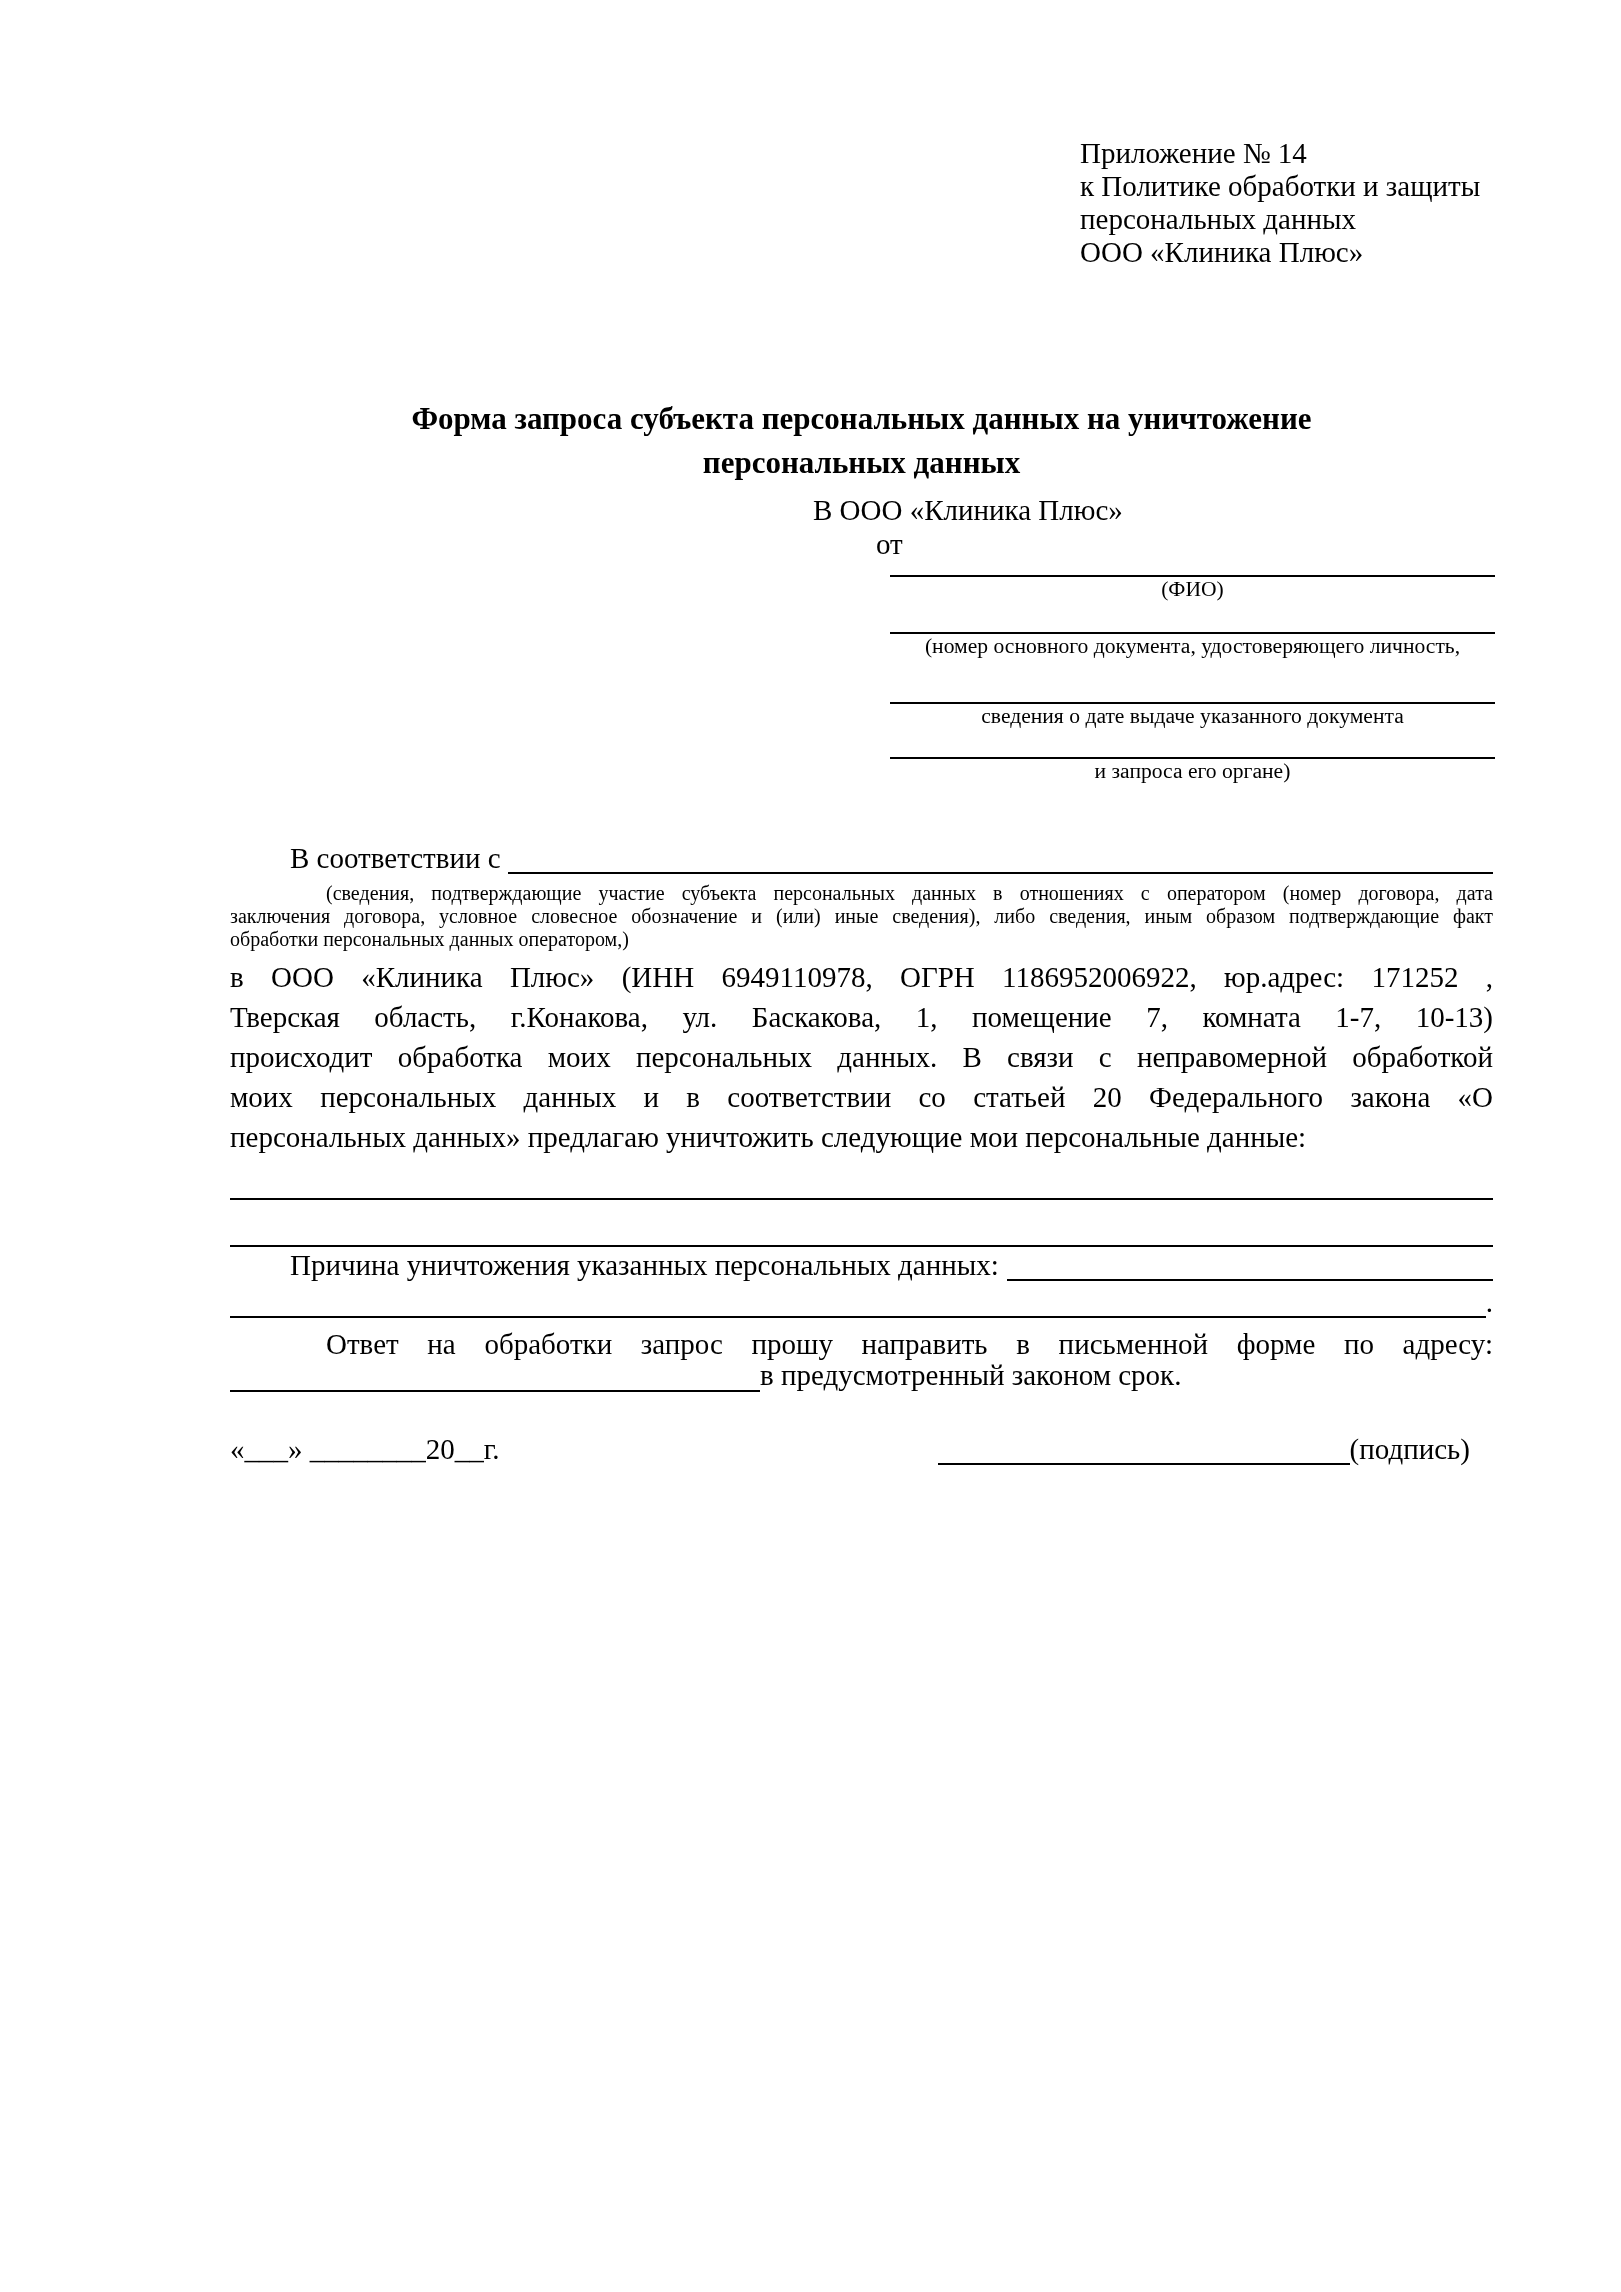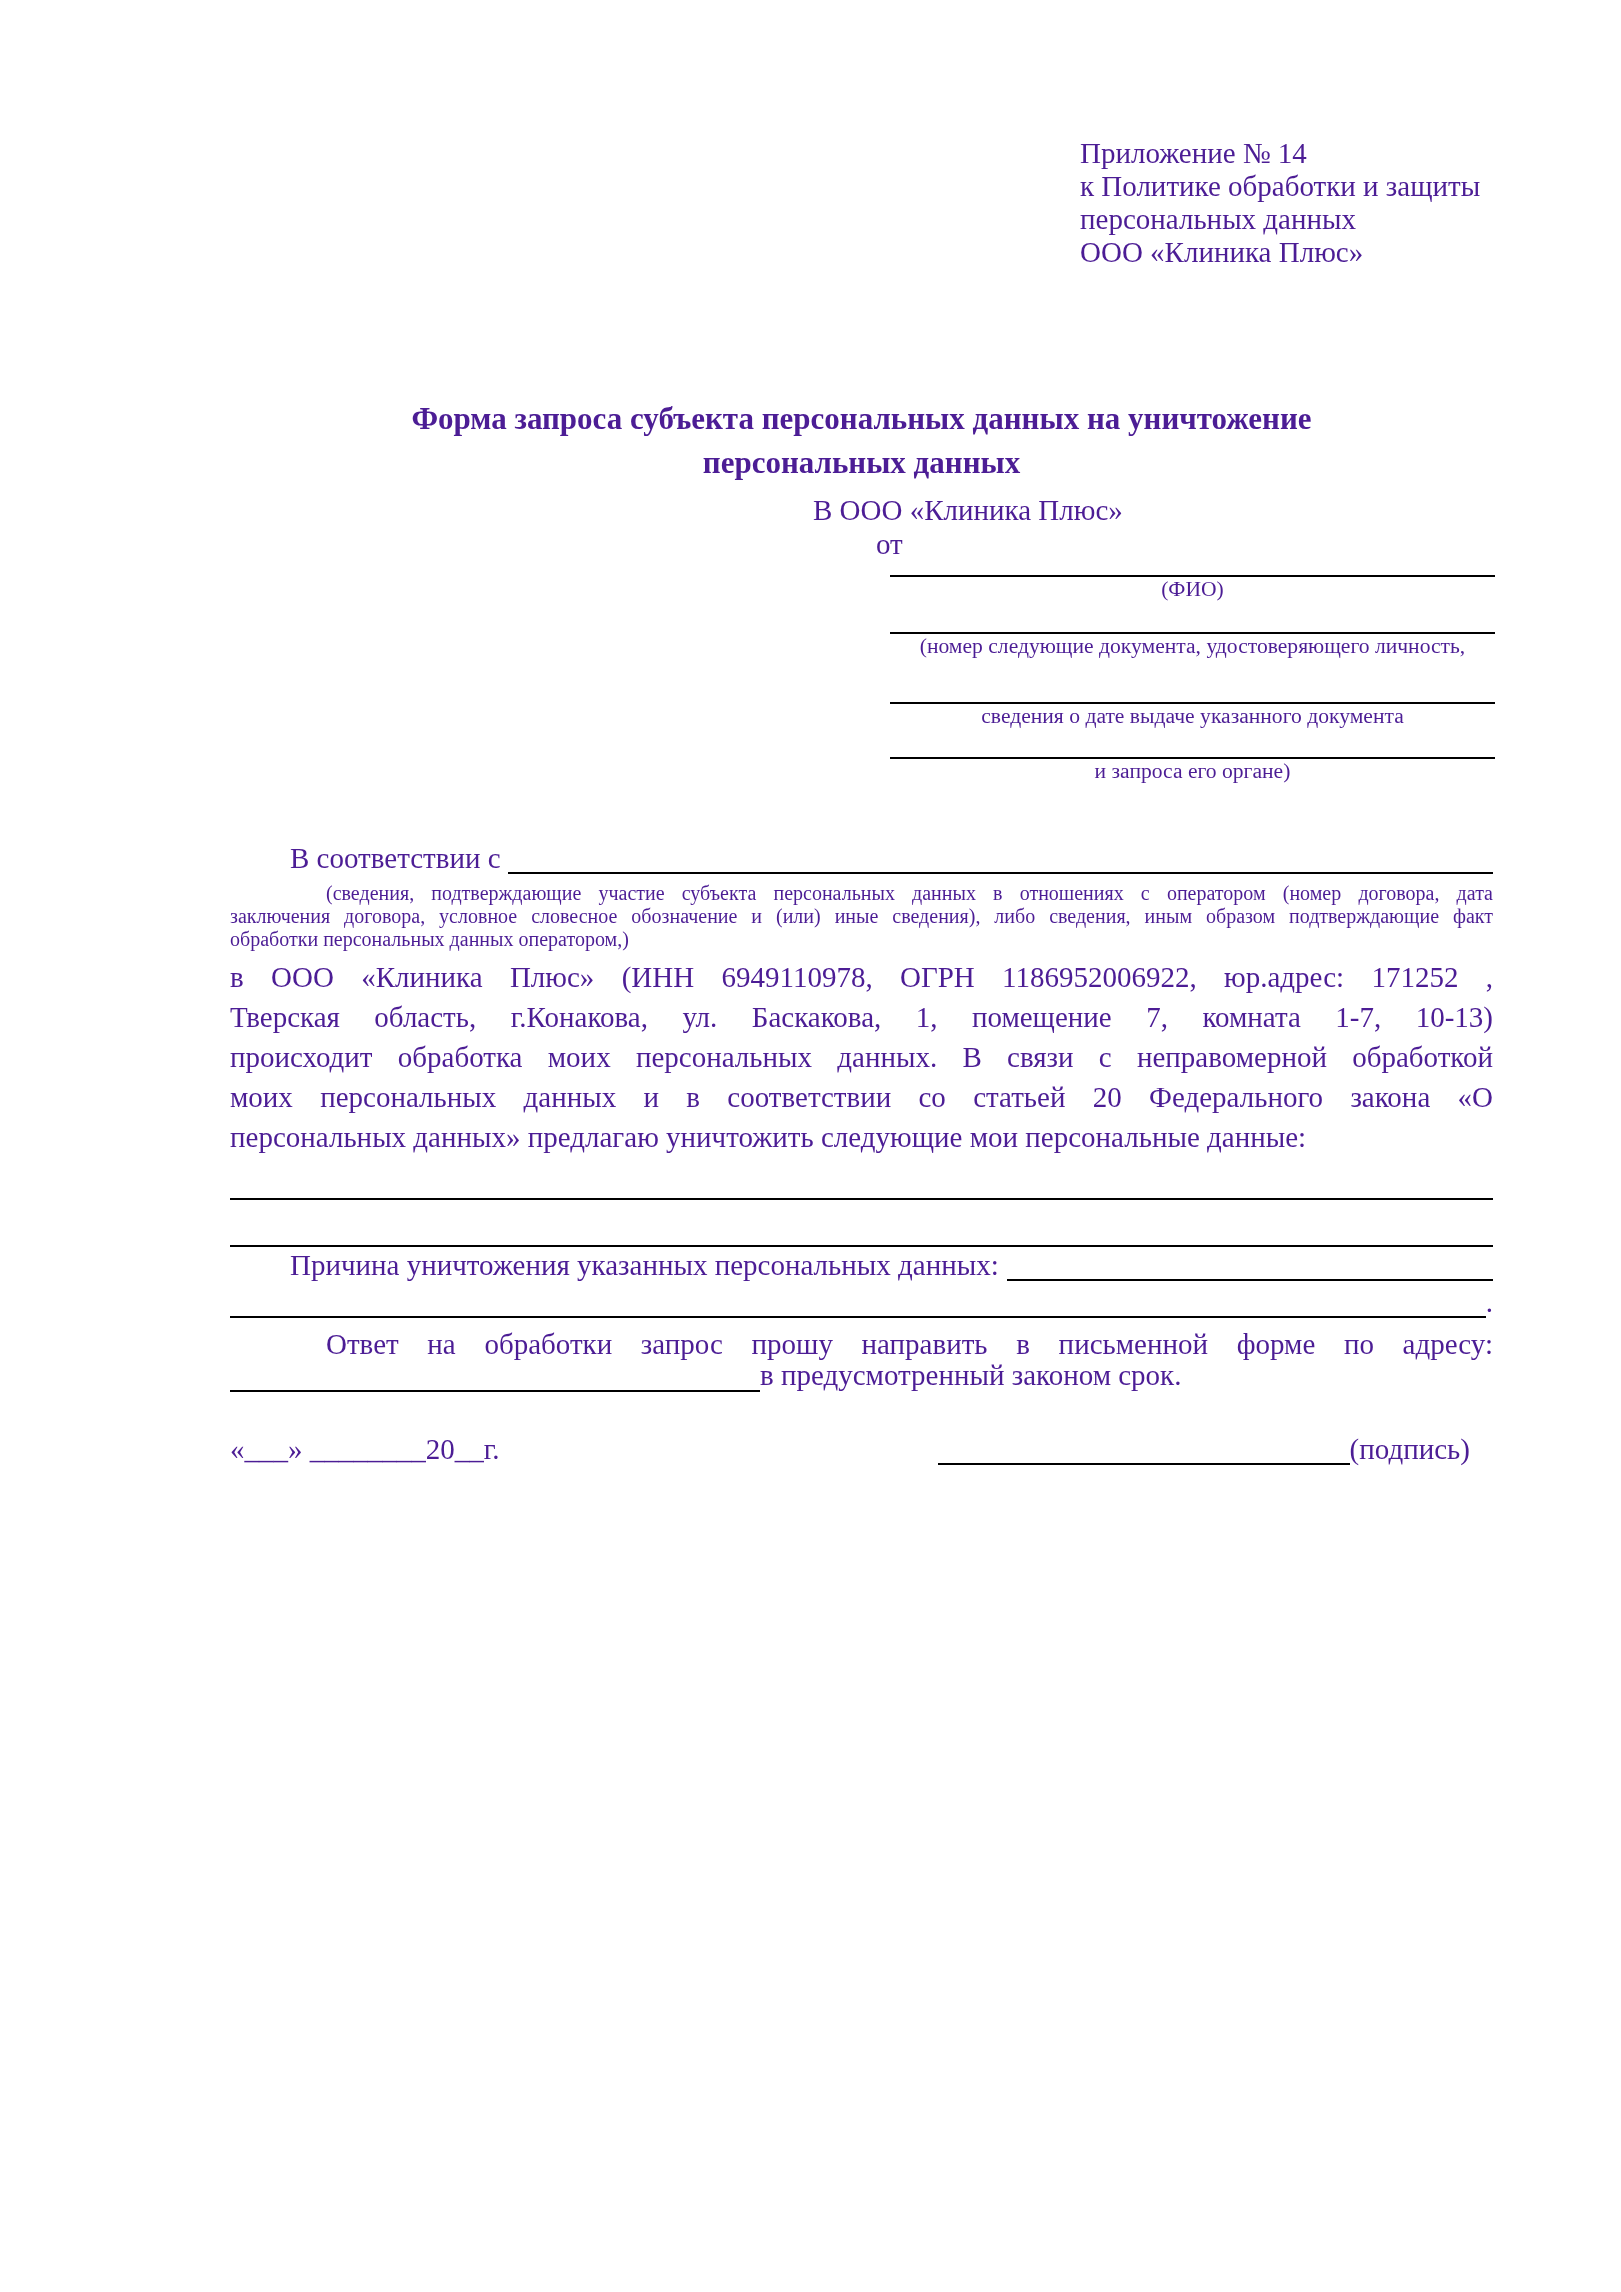--- a/index.html
+++ b/index.html
@@ -1,19 +1,19 @@
 <!DOCTYPE html>
 <html><head>
 <meta charset="utf-8">
 <style>
   html,body{margin:0;padding:0;background:#ffffff;}
   .page{
     position:relative;
     width:1621px;height:2293px;
-    background:#ffffff;color:#4c1d95;
+    background:#ffffff;color:#000000;
     font-family:"Liberation Serif","DejaVu Serif",serif;
     overflow:hidden;
   }
   .abs{position:absolute;left:230px;width:1263px;}
   
   .appendix{position:absolute;left:1080px;top:137px;font-size:29px;line-height:33px;white-space:nowrap;}
   
   .title{top:397px;text-align:center;font-weight:bold;font-size:31px;line-height:44px;}
   .title div{white-space:nowrap;}
   
@@ -69,21 +69,21 @@
     <div>персональных данных</div>
   </div>
 
   <div class="abs org-line">В ООО «Клиника Плюс»</div>
   <div class="abs from-line">от</div>
 
   <div class="fields">
     <div class="fline"></div>
     <div class="flabel">(ФИО)</div>
     <div class="fline gap30"></div>
-    <div class="flabel">(номер следующие документа, удостоверяющего личность,</div>
+    <div class="flabel">(номер основного документа, удостоверяющего личность,</div>
     <div class="fline gap44"></div>
     <div class="flabel">сведения о дате выдаче указанного документа</div>
     <div class="fline gap28"></div>
     <div class="flabel">и запроса его органе)</div>
   </div>
 
   <div class="abs row accordance">
     <span class="lead indent">В соответствии с</span>
     <span class="fill"></span>
   </div>

